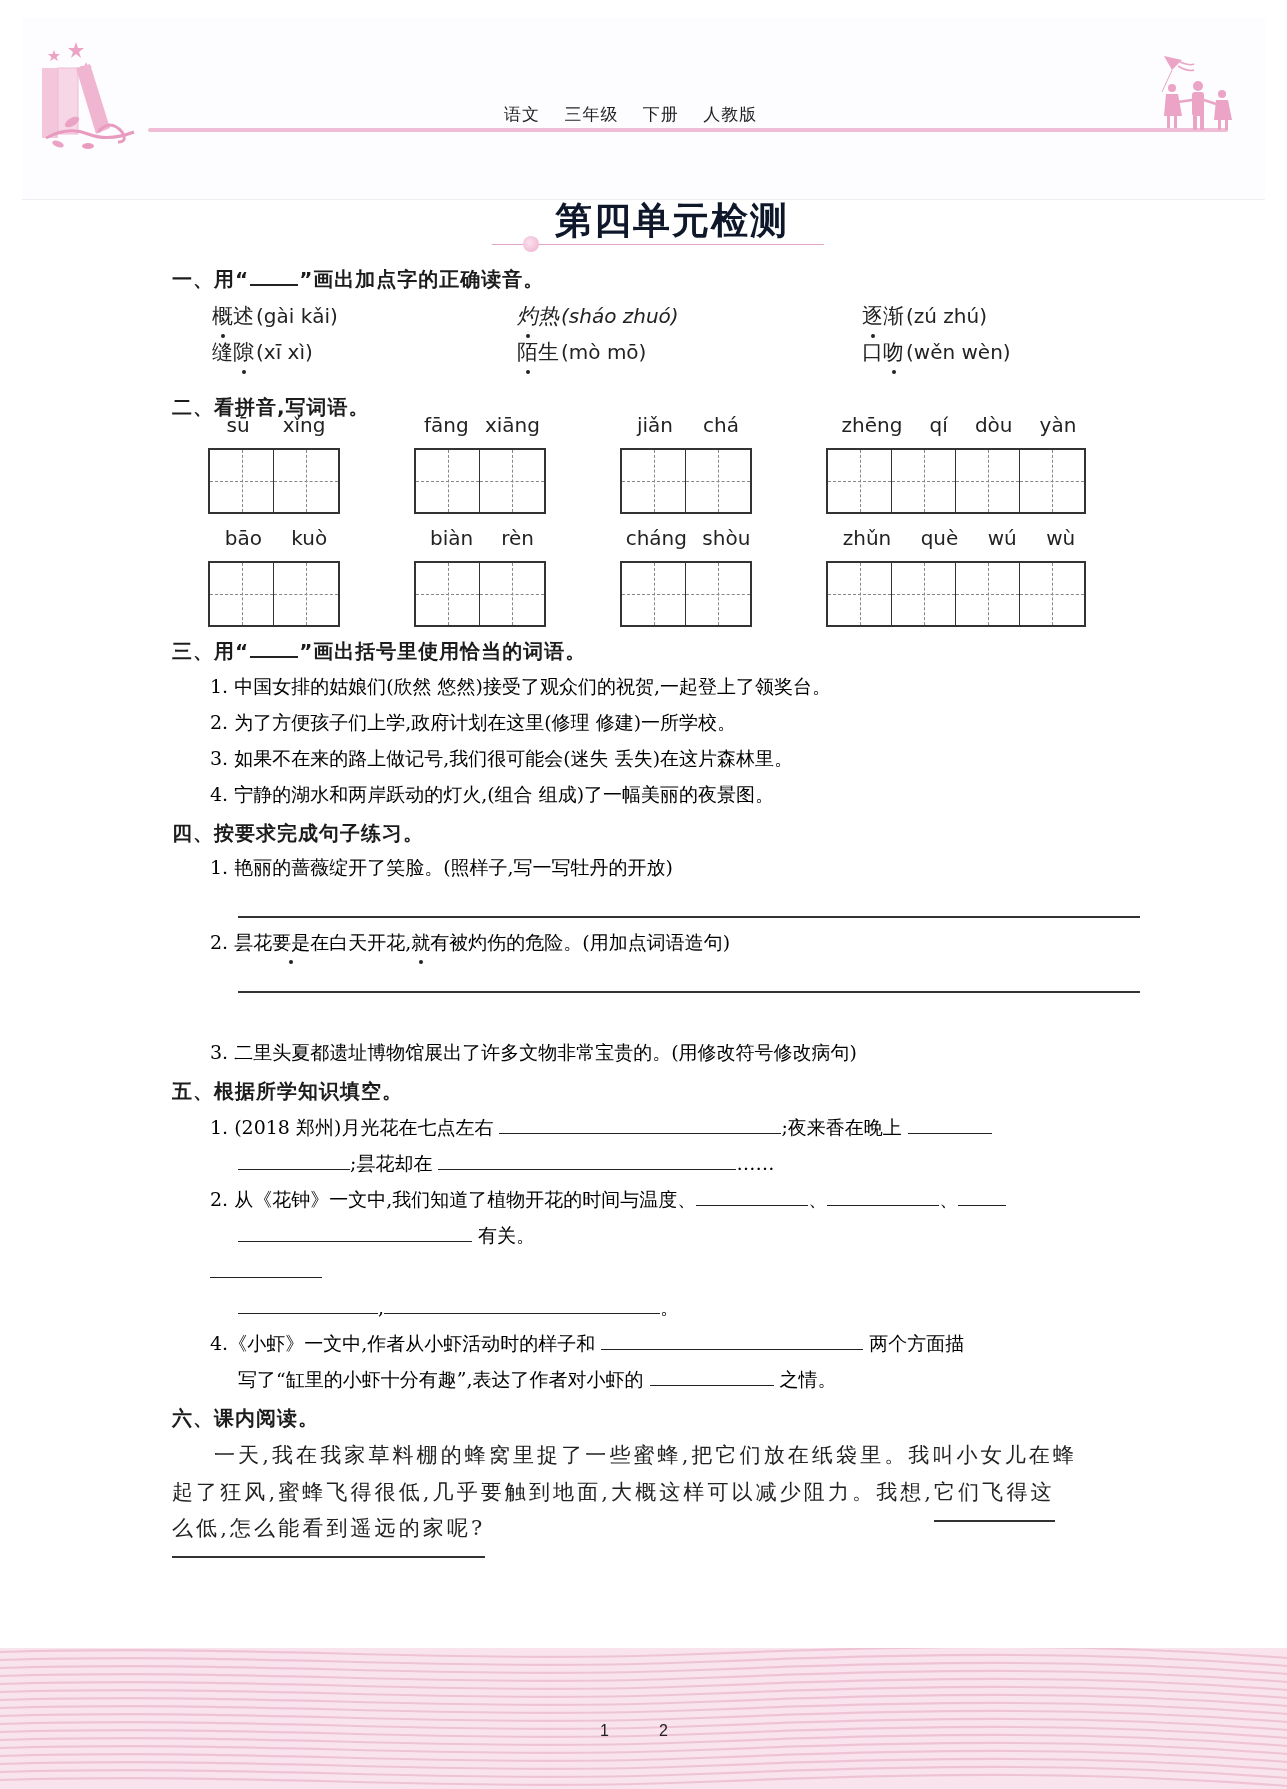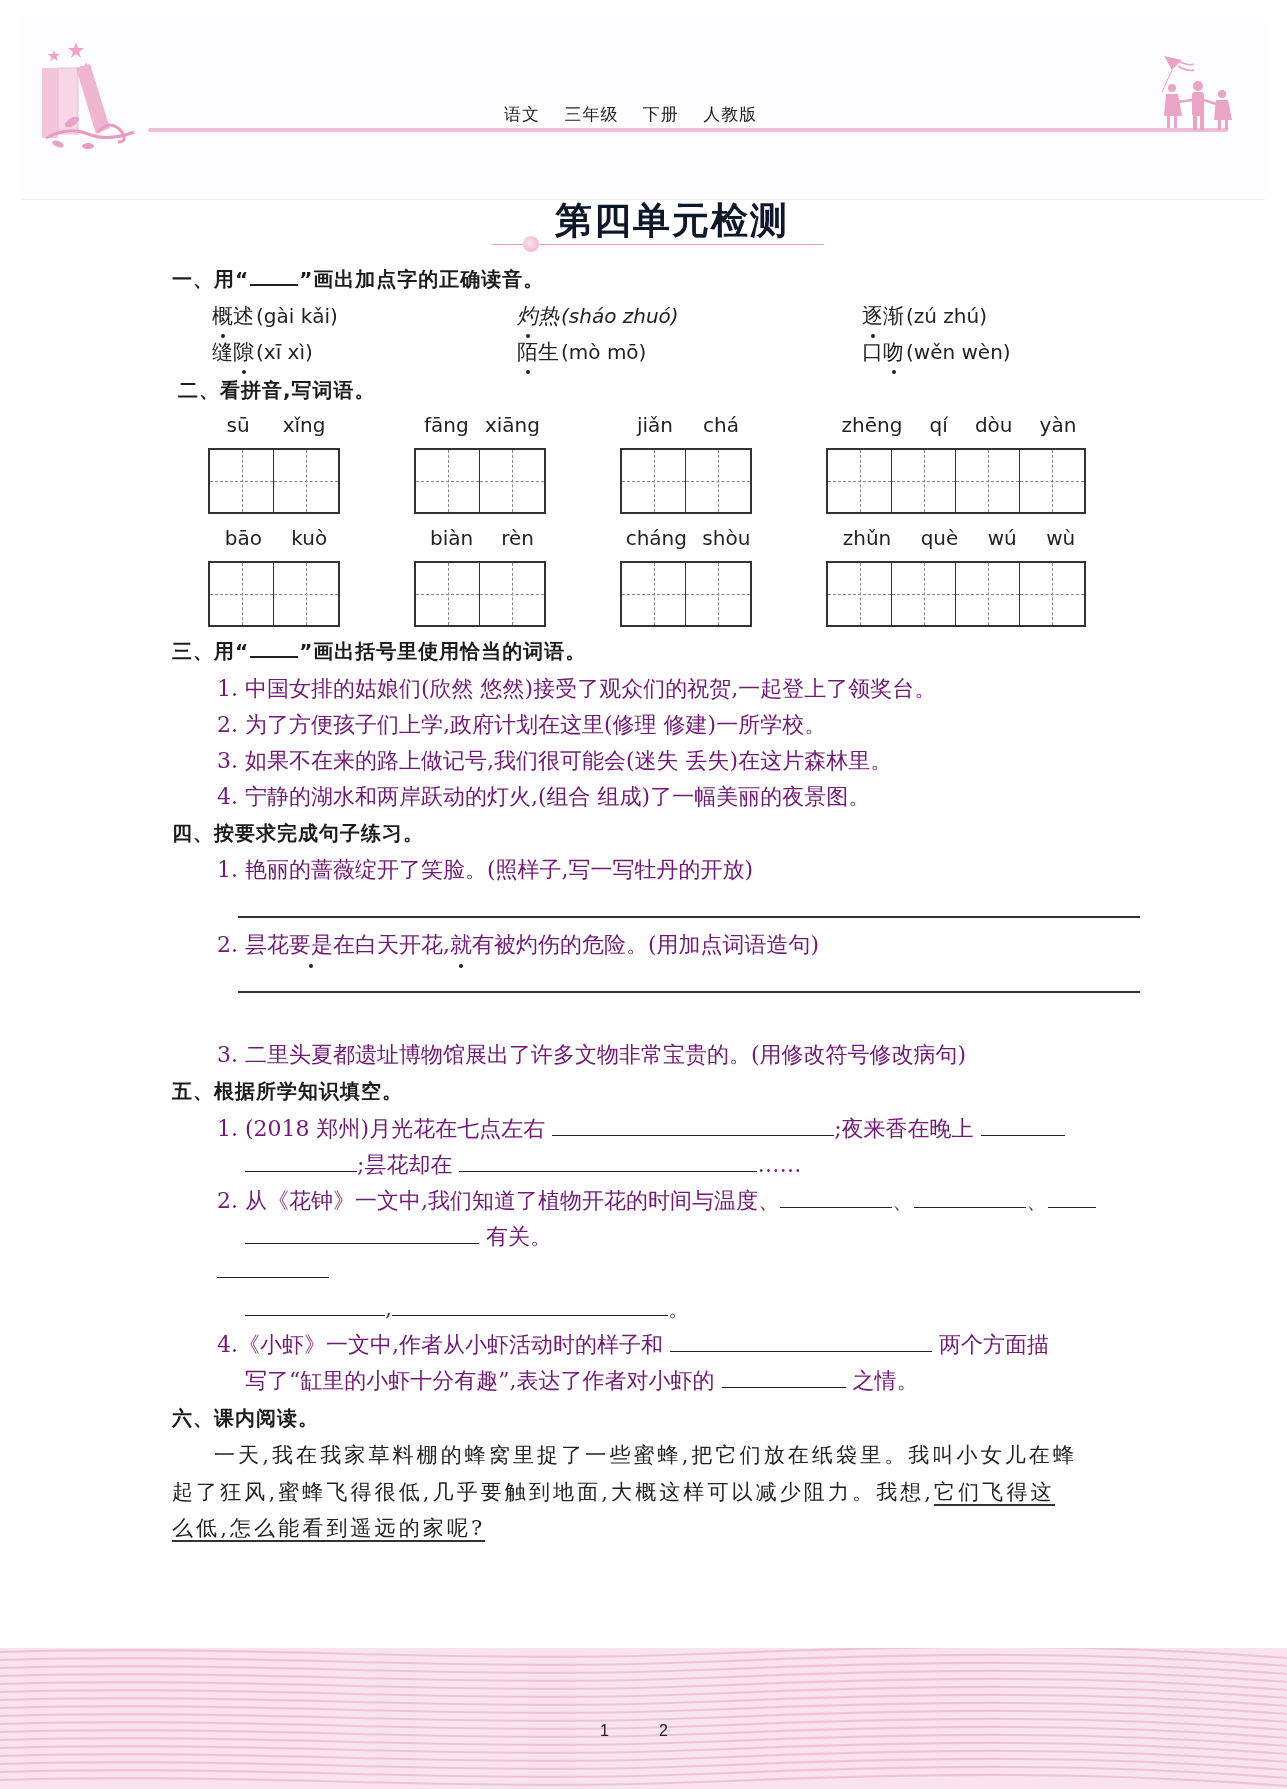--- a/index.html
+++ b/index.html
@@ -15,42 +15,42 @@
   .deco-right { position: absolute; left: 1150px; top: 52px; width: 110px; height: 85px; }
 
   
   .title { position: absolute; left: 555px; top: 196px; font-size: 37px; font-weight: bold; font-family: Liberation Serif, serif; color: #0f172a; letter-spacing: 2px; white-space: nowrap; }
   .title-line { position: absolute; left: 492px; top: 244px; width: 332px; height: 1px; background: #e2a3c4; }
   .title-dot { position: absolute; left: 523px; top: 236px; width: 16px; height: 16px; border-radius: 50%; background: radial-gradient(circle at 40% 40%, #fbe2ee, #efabcb); }
 
   
   .sec-head { position: absolute; left: 172px; font-size: 20px; font-weight: bold; font-family: "DejaVu Sans", sans-serif; color: #1c1c1c; white-space: nowrap; letter-spacing: 1px; }
   .uline { display: inline-block; width: 48px; border-bottom: 2px solid #222; height: 14px; vertical-align: baseline; margin: 0 1px; }
-  .text { position: absolute; font-size: 22px; color: #701a75; white-space: nowrap; font-family: "DejaVu Serif", serif; margin-left: 7px; }
+  .text { position: absolute; font-size: 19px; color: #000000; white-space: nowrap; font-family: "DejaVu Serif", serif; }
   .py { font-family: "DejaVu Sans", sans-serif; font-size: 20px; color: #222; }
   .dotted { position: relative; display: inline-block; }
   .dotted::after { content: ""; position: absolute; left: 50%; bottom: -8px; width: 4px; height: 4px; margin-left: -2px; border-radius: 50%; background: #222; }
 
   
   .s1-item { position: absolute; font-size: 21px; white-space: nowrap; }
   .s1-item .py { margin-left: 2px; }
 
   
   .pinyin-label { position: absolute; font-family: "DejaVu Sans", sans-serif; font-size: 20px; color: #222; white-space: nowrap; display: flex; justify-content: space-around; }
   .grid { position: absolute; height: 66px; border: 2px solid #333; display: flex; background: #fff; }
   .cell { width: 64px; height: 62px; position: relative; border-right: 1.5px solid #333; }
   .cell:last-child { border-right: none; }
   .cell::before { content: ""; position: absolute; left: 50%; top: 0; bottom: 0; border-left: 1.5px dashed #888; }
   .cell::after { content: ""; position: absolute; top: 50%; left: 0; right: 0; border-top: 1.5px dashed #888; }
 
   .answer-line { position: absolute; height: 2px; background: #333; }
   .blank { display: inline-block; border-bottom: 1.5px solid #222; height: 20px; vertical-align: baseline; }
 
   .reading { position: absolute; left: 172px; width: 975px; font-size: 21px; line-height: 36.5px; letter-spacing: 3.1px; text-align: justify; font-family: "DejaVu Serif", serif; color: #222; }
-  .reading .ul { border-bottom: 2px solid #333; padding-bottom: 0; }
+  .reading .ul { border-bottom: 2px solid #333; padding-bottom: 16px; }
 
   
   .footer { position: absolute; left: 0; top: 1648px; width: 1287px; height: 141px; overflow: hidden; background: #f9e4ed; }
   .footer svg { position: absolute; left: 0; top: 0; }
   .page-nums { position: absolute; top: 1722px; left: 600px; font-family: "Liberation Sans", sans-serif; font-size: 16px; color: #222; white-space: nowrap; }
   .page-nums span { margin-right: 50px; }
 </style>
 </head>
 <body>
 
@@ -118,21 +118,21 @@
 <div class="s1-item" style="left:212px; top:338px;">
   <span>缝</span><span class="dotted">隙</span><span class="py">(xī   xì)</span>
 </div>
 <div class="s1-item" style="left:517px; top:338px;">
   <span class="dotted">陌</span><span>生</span><span class="py">(mò   mō)</span>
 </div>
 <div class="s1-item" style="left:862px; top:338px;">
   <span>口</span><span class="dotted">吻</span><span class="py">(wěn   wèn)</span>
 </div>
 
-<div class="sec-head" style="top:377px;margin-left:6px;">二、看拼音,写词语。</div>
+<div class="sec-head" style="top:394px;">二、看拼音,写词语。</div>
 
 <div class="pinyin-label" style="left:210px; top:413px; width:132px;">
   <span>sū</span>
     <span>xǐng</span>
 </div>
 <div class="pinyin-label" style="left:416px; top:413px; width:132px;">
   <span>fāng</span>
     <span>xiāng</span>
 </div>
 <div class="pinyin-label" style="left:622px; top:413px; width:132px;">

